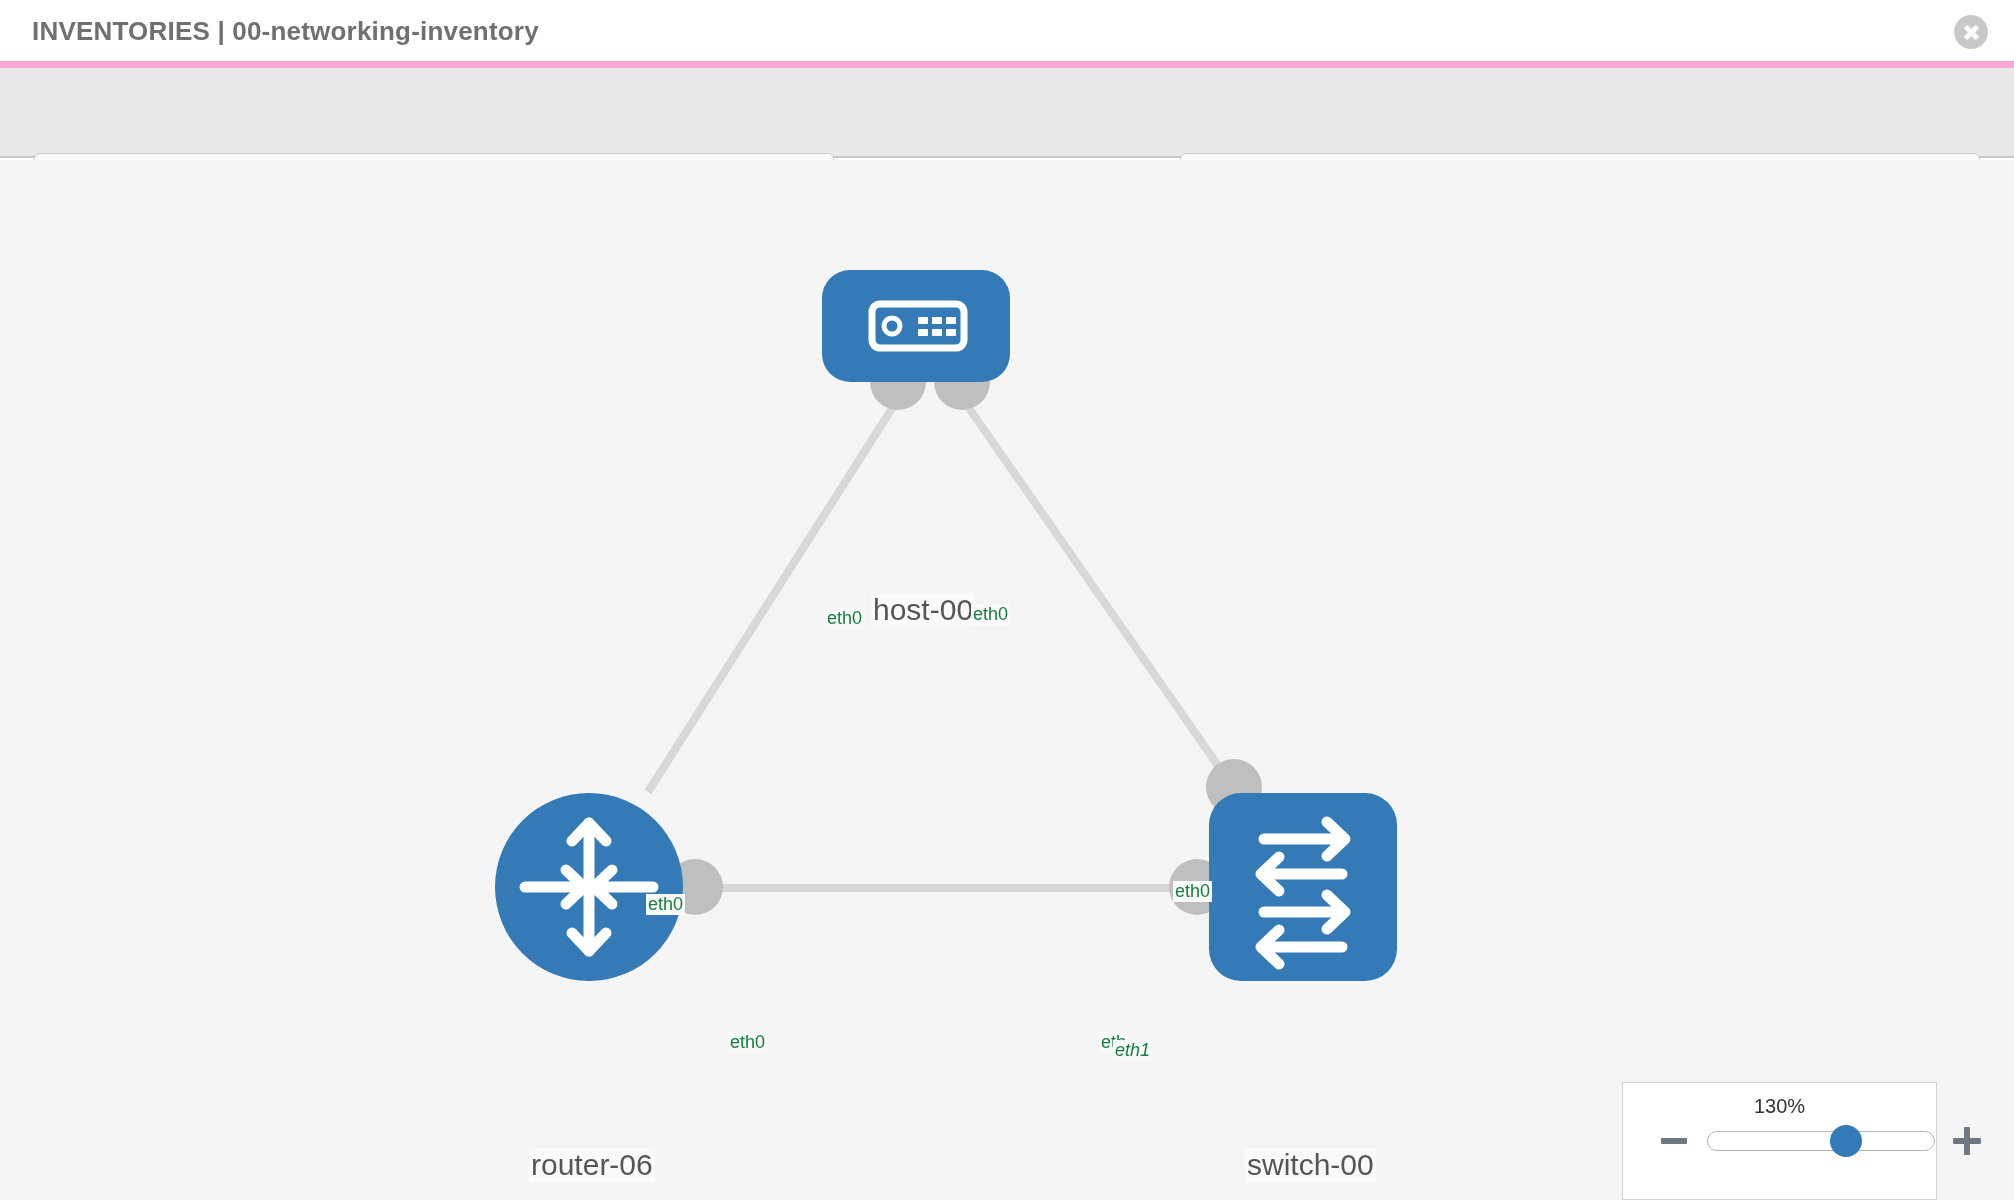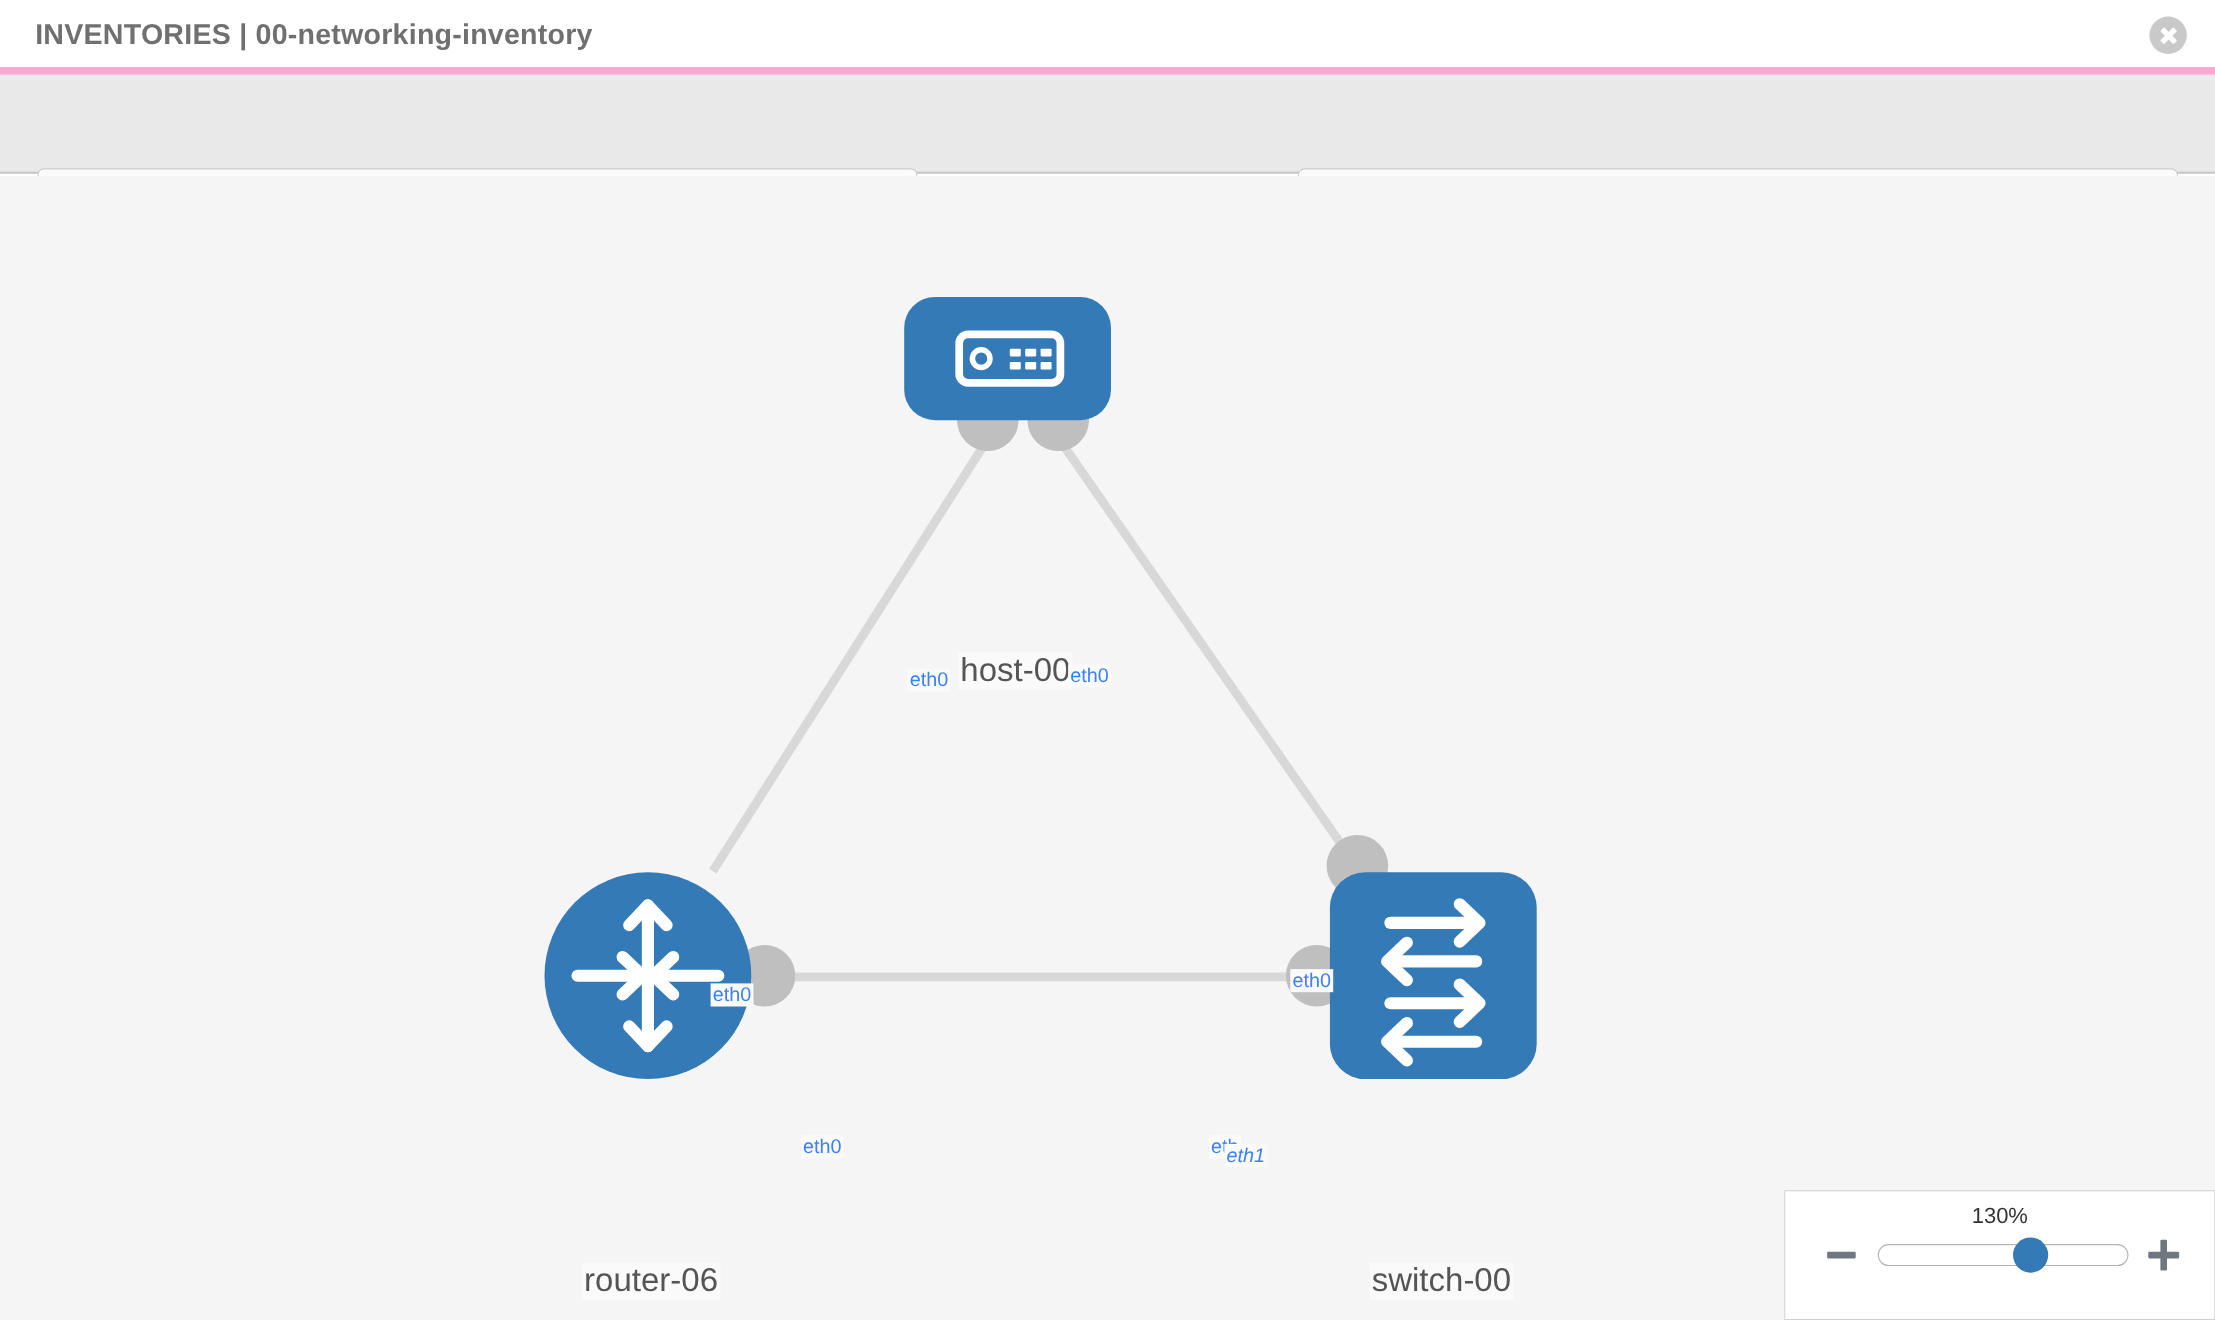--- a/index.html
+++ b/index.html
@@ -145,32 +145,32 @@
     position: absolute;
     font-size: 30px;
     color: #555555;
     background: #fafafa;
     white-space: nowrap;
     padding: 0 2px;
   }
   .edge-label {
     position: absolute;
     font-size: 18px;
-    color: #3b82f6;
+    color: #15803d;
     background: #fafafa;
     white-space: nowrap;
     padding: 0 2px;
   }
 
   
   .zoom-panel {
     position: absolute;
     left: 1622px;
     top: 1082px;
-    width: 392px;
+    width: 315px;
     height: 118px;
     background: #ffffff;
     border: 1px solid #d2d2d2;
   }
   .zoom-value {
     position: absolute;
     left: 0; right: 0;
     top: 12px;
     text-align: center;
     font-size: 20px;

